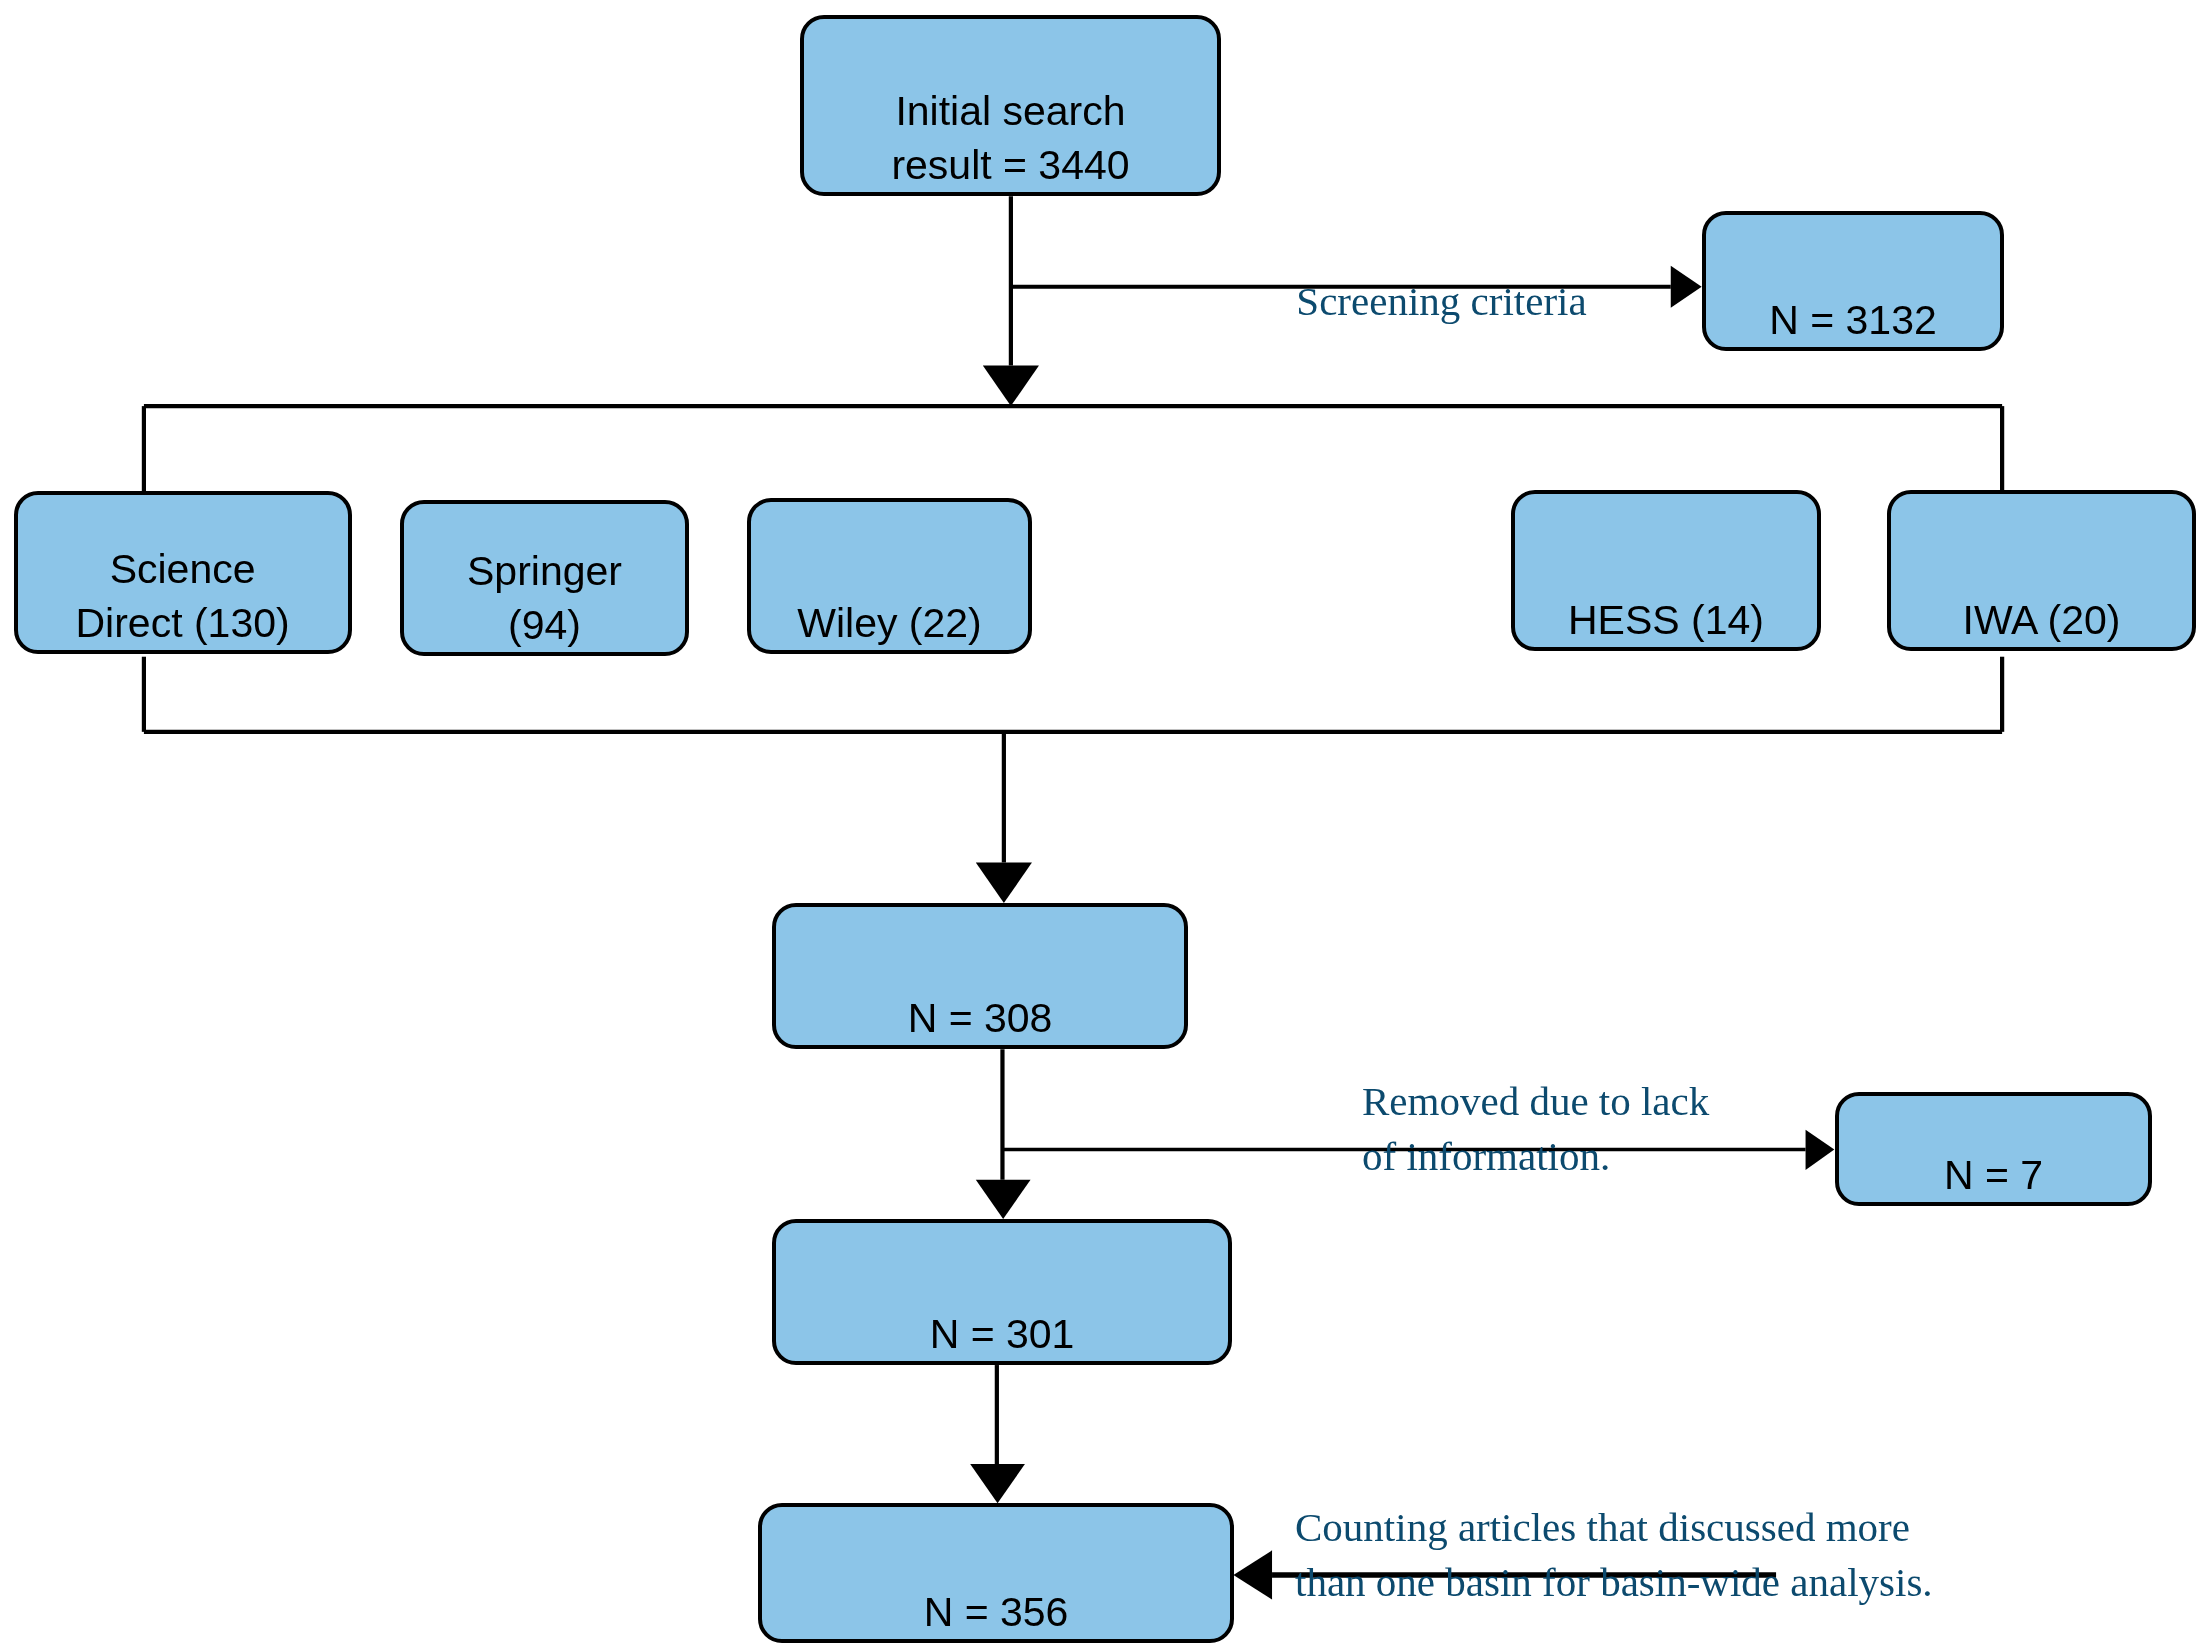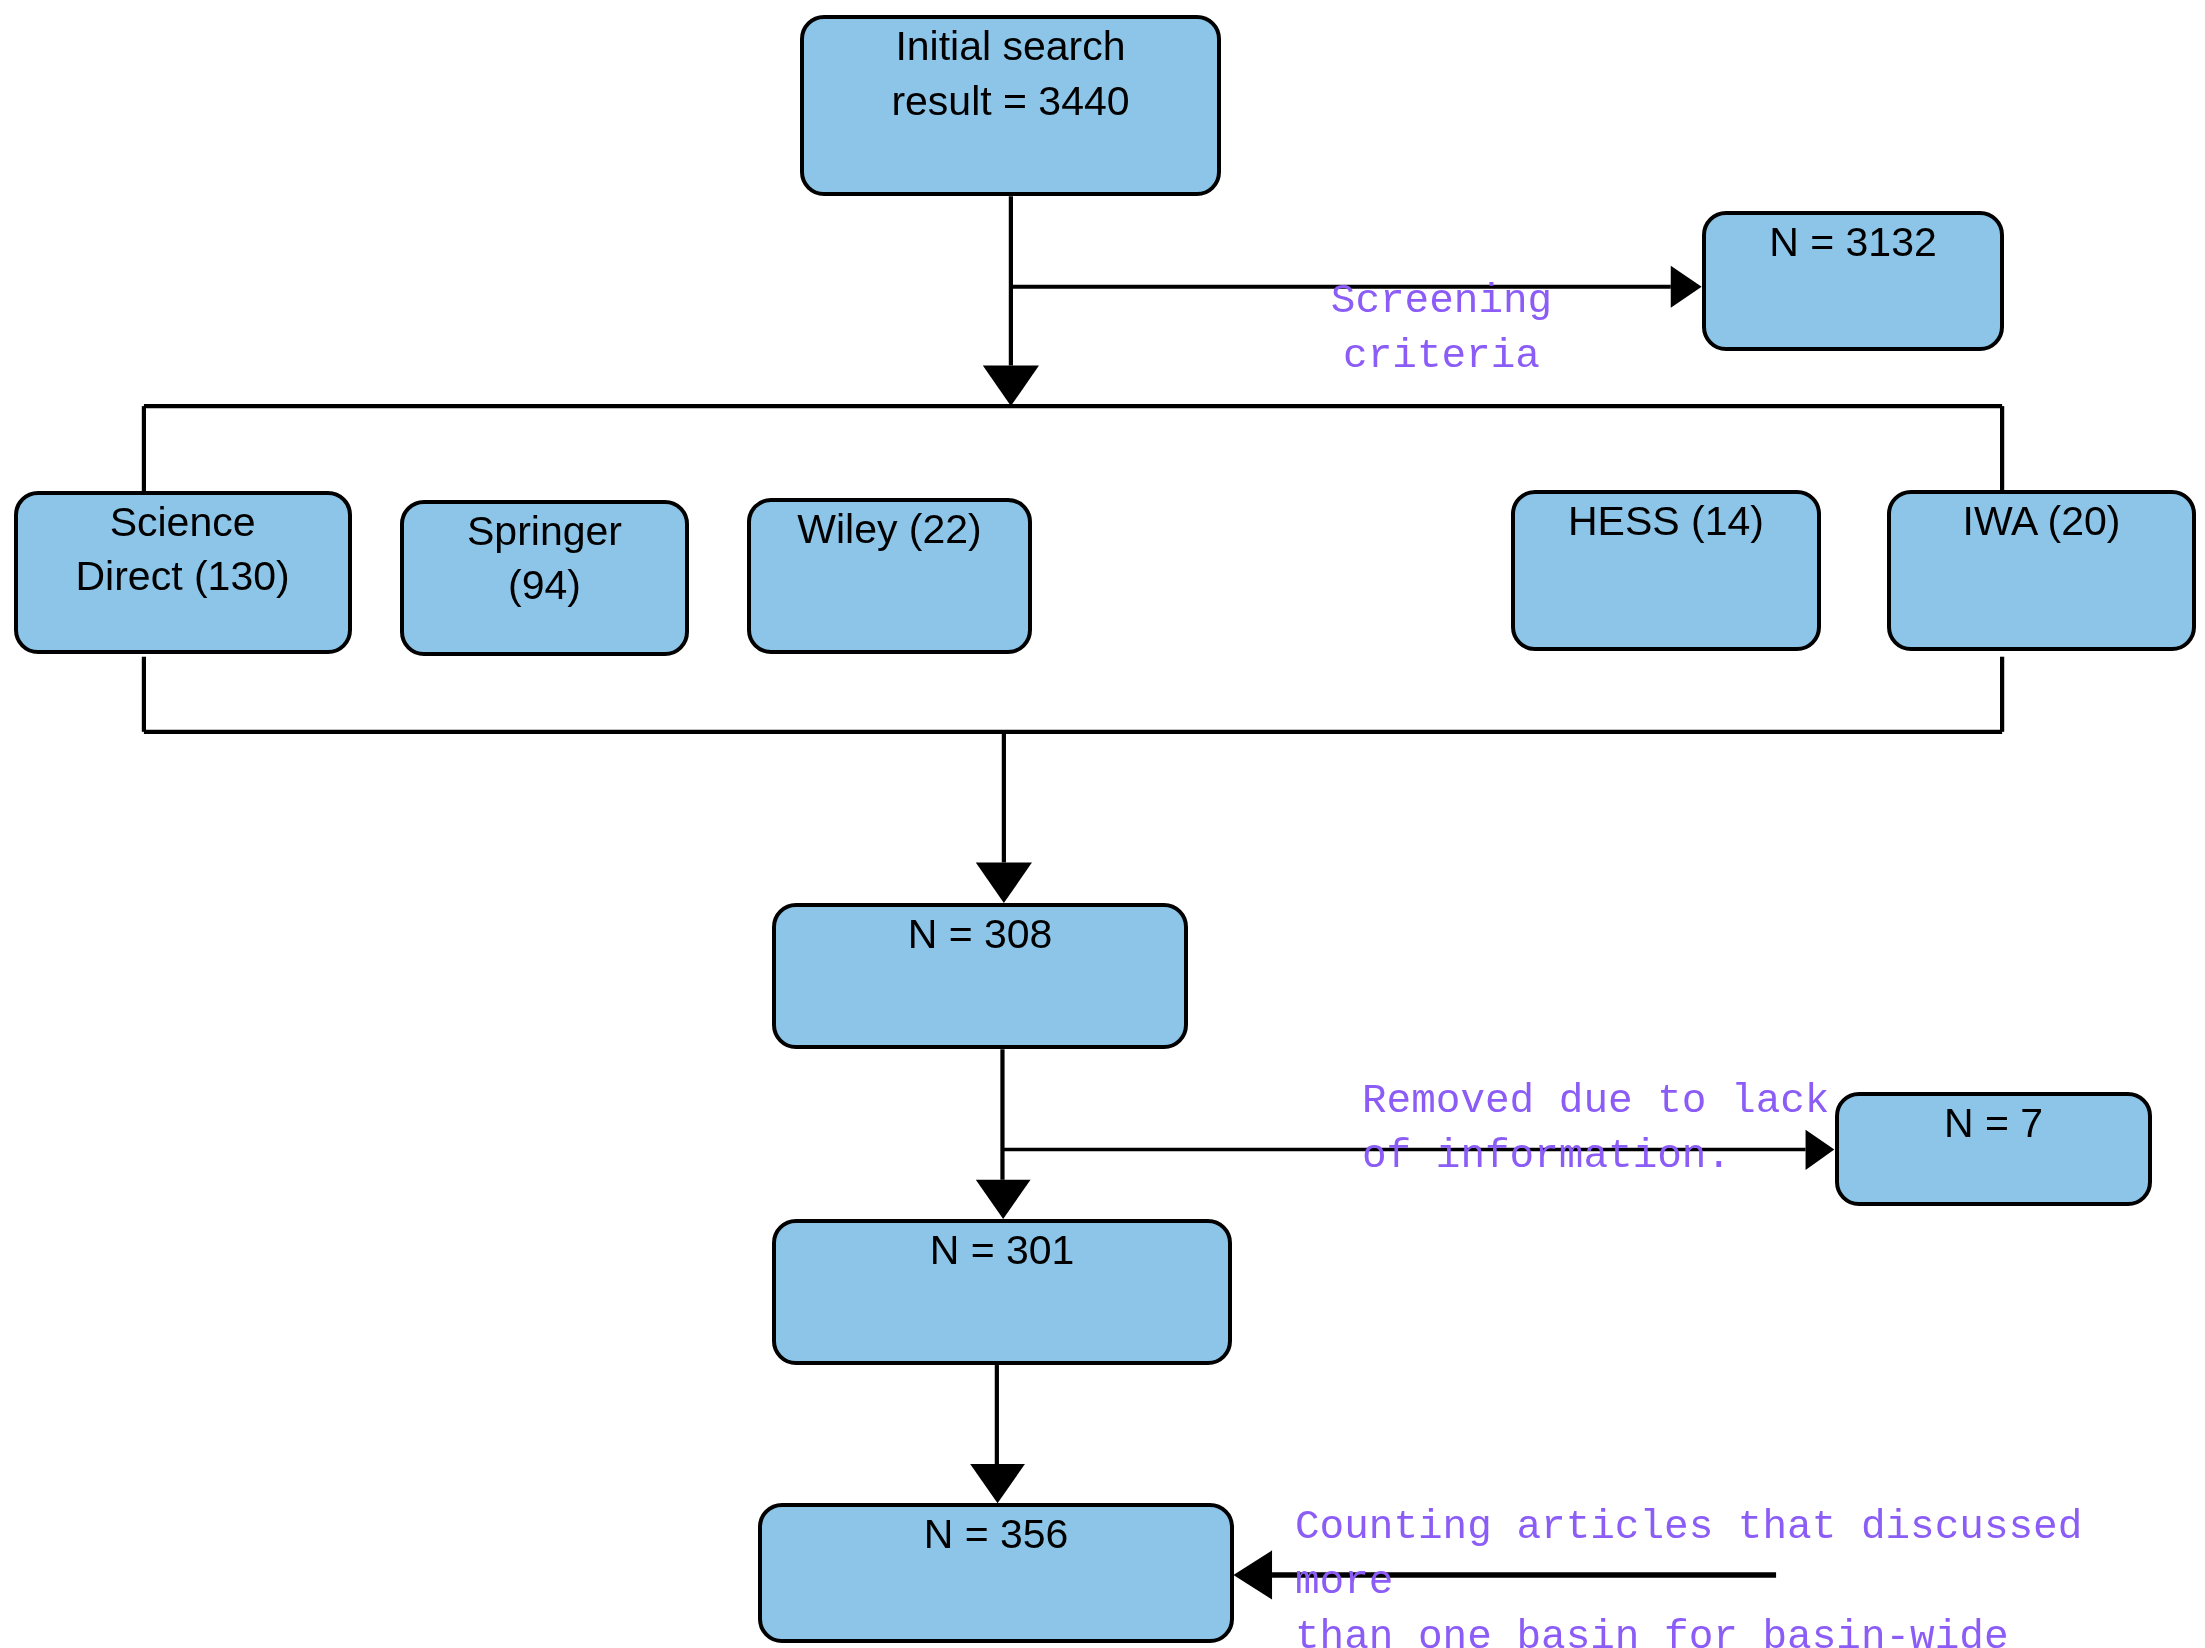--- a/index.html
+++ b/index.html
@@ -26,40 +26,40 @@
     height: 1649px;
     pointer-events: none;
   }
   .node {
     position: absolute;
     box-sizing: border-box;
     background: #8CC5E8;
     border: 4.9px solid #000000;
     border-radius: 24px;
     display: flex;
-    align-items: flex-start;
+    align-items: flex-end;
     justify-content: center;
     text-align: center;
     color: #000000;
     font-size: 41px;
     line-height: 1.32;
     font-family: "Liberation Sans", "DejaVu Sans", sans-serif;
     z-index: 3;
   }
   .node span {
     display: block;
     padding: 0 7px;
     white-space: pre-line;
   }
   .edge-label {
     position: absolute;
-    color: #8b5cf6;
+    color: #0c4a6e;
     font-size: 41px;
     line-height: 1.34;
-    font-family: Liberation Mono, monospace;
+    font-family: Liberation Serif, serif;
     z-index: 4;
     white-space: pre-line;
   }
   .edge-label.right-align { text-align: left; }
 </style>
 </head>
 <body>
 
 <div id="stage">
 

